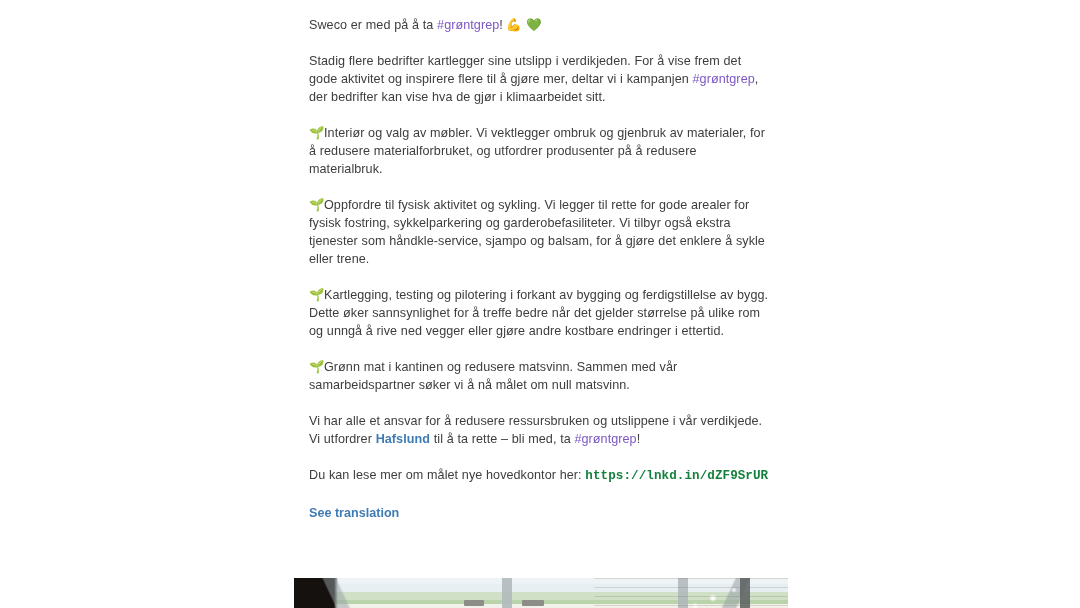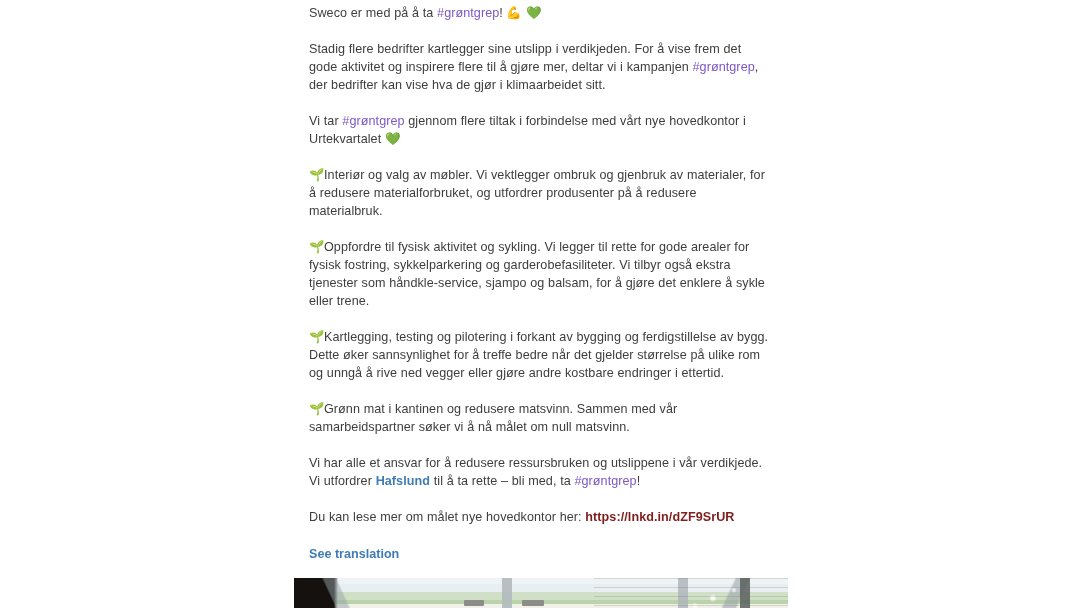--- a/index.html
+++ b/index.html
@@ -37,43 +37,44 @@
     font-size: 12.6px;
     line-height: 18px;
     color: #3d3d3d;
     letter-spacing: 0.005em;
     word-spacing: 0.01em;
     margin: 0 0 18px 0;
     text-align: left;
   }
   .para.first {
     margin-top: 0;
-    padding-top: 4px;
+    padding-top: 16px;
   }
 
   
   .hashtag {
     color: #7c57c4;
     text-decoration: none;
     cursor: pointer;
   }
   
   .mention {
     color: #3f7cb5;
     font-weight: 600;
     text-decoration: none;
     cursor: pointer;
     margin-top: 28px;
   }
   
   .url {
-    color: #7f1d1d;
+    color: #15803d;
     font-weight: 600;
     text-decoration: none;
     cursor: pointer;
+    font-family: Liberation Mono, monospace;
   }
 
   .emoji {
     font-family: "DejaVu Sans", sans-serif;
     font-size: 12.5px;
     line-height: 1;
   }
   .bullet-emoji {
     display: inline-block;
     width: 15px;
@@ -189,21 +190,20 @@
 
   <div id="post-column">
 
     
     <p class="para first"><span>Sweco er med på å ta </span><span class="hashtag">#grøntgrep</span><span>! </span><span class="emoji">💪</span><span> </span><span class="emoji">💚</span></p>
 
     
     <p class="para"><span>Stadig flere bedrifter kartlegger sine utslipp i verdikjeden. For å vise frem det gode aktivitet og inspirere flere til å gjøre mer, deltar vi i kampanjen </span><span class="hashtag">#grøntgrep</span><span>, der bedrifter kan vise hva de gjør i klimaarbeidet sitt.</span></p>
 
     
-    <p class="para"><span>Vi tar </span><span class="hashtag">#grøntgrep</span><span> gjennom flere tiltak i forbindelse med vårt nye hovedkontor i Urtekvartalet </span><span class="emoji">💚</span></p>
 
     
     <p class="para"><span class="bullet-emoji">🌱</span><span>Interiør og valg av møbler. Vi vektlegger ombruk og gjenbruk av materialer, for å redusere materialforbruket, og utfordrer produsenter på å redusere materialbruk.</span></p>
 
     
 
     
     <p class="para"><span class="bullet-emoji">🌱</span><span>Oppfordre til fysisk aktivitet og sykling. Vi legger til rette for gode arealer for fysisk fostring, sykkelparkering og garderobefasiliteter. Vi tilbyr også ekstra tjenester som håndkle-service, sjampo og balsam, for å gjøre det enklere å sykle eller trene.</span></p>
 
     

